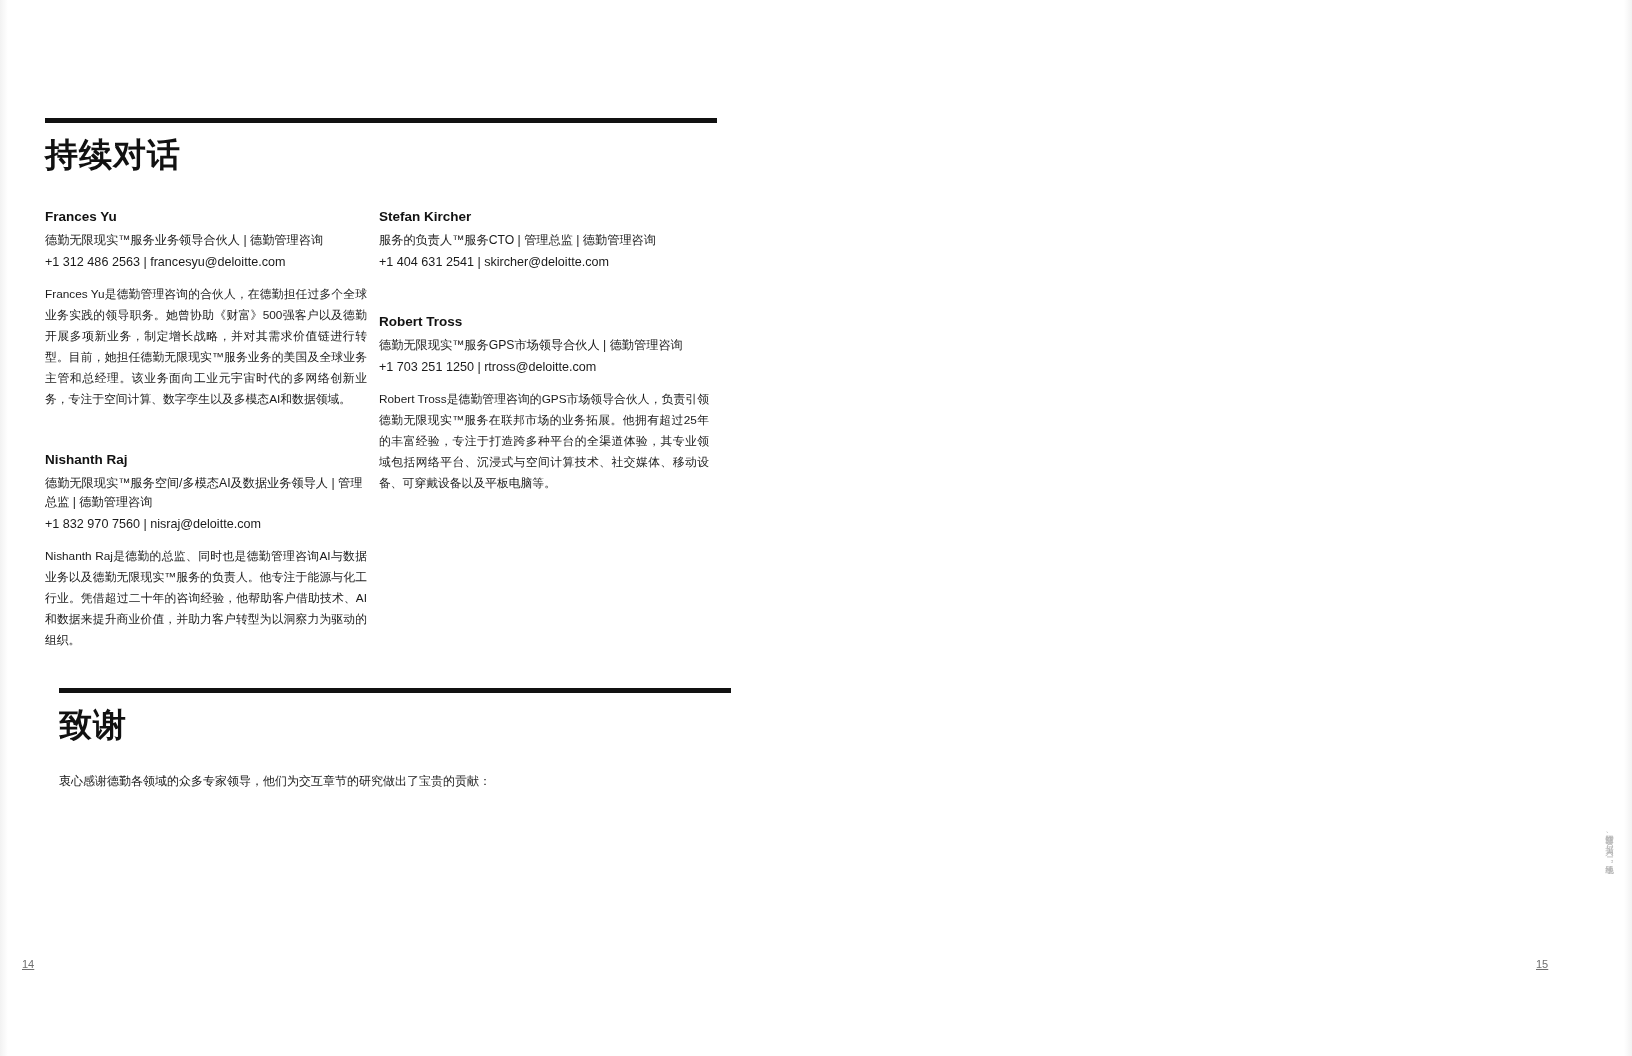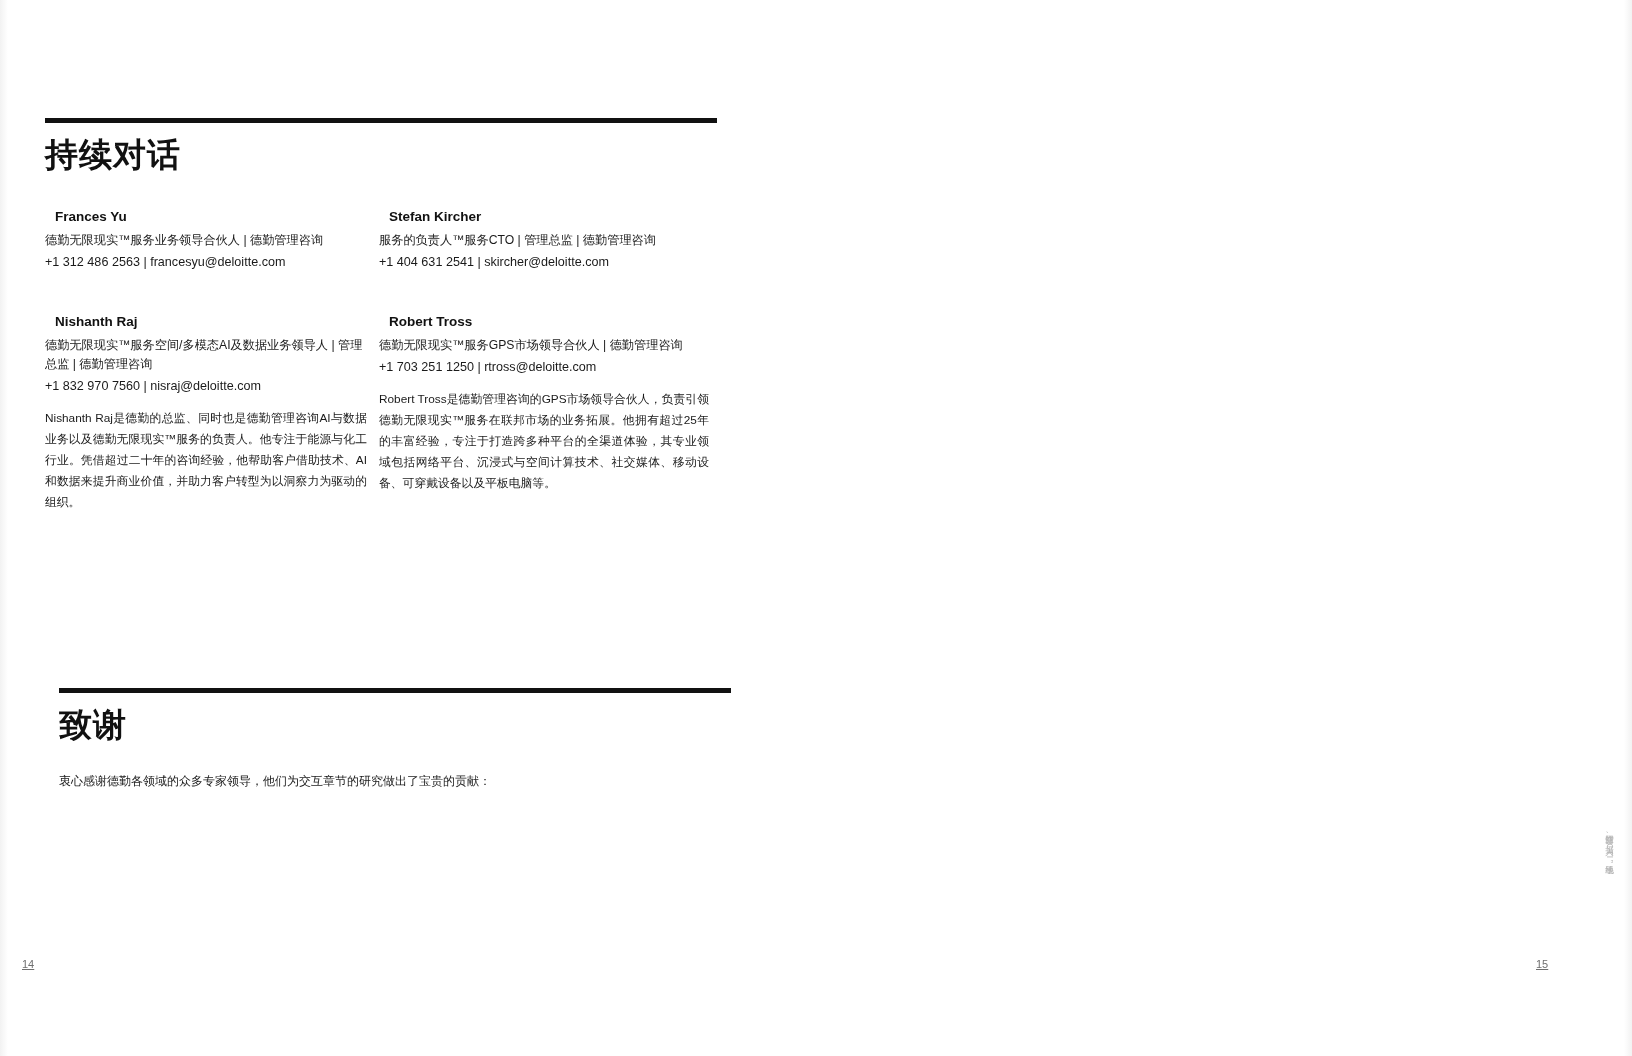--- a/index.html
+++ b/index.html
@@ -54,21 +54,21 @@
   .col {
     width: 334px;
   }
   .col.left { padding-right: 12px; width: 322px; }
   .col.right { width: 330px; }
 
   .person { margin-bottom: 34px; }
   .person .name {
     font-size: 13.5px;
     font-weight: bold;
-    margin: 0 0 7px 10px;
+    margin: 0 0 7px 0;
   }
   .person .title {
     font-size: 12.2px;
     line-height: 1.55;
     color: #1a1a1a;
     margin: 0 0 3px 0;
   }
   .person .contact {
     font-size: 12.6px;
     line-height: 1.5;
@@ -154,20 +154,21 @@
     <div class="rule"></div>
     <h1 class="h1">持续对话</h1>
 
     <div class="cols">
       <div class="col left">
 
         <div class="person">
           <div class="name">Frances Yu</div>
           <div class="title">德勤无限现实™服务业务领导合伙人 | 德勤管理咨询</div>
           <div class="contact">+1 312 486 2563 | francesyu@deloitte.com</div>
+          <p class="bio">Frances Yu是德勤管理咨询的合伙人，在德勤担任过多个全球业务实践的领导职务。她曾协助《财富》500强客户以及德勤开展多项新业务，制定增长战略，并对其需求价值链进行转型。目前，她担任德勤无限现实™服务业务的美国及全球业务主管和总经理。该业务面向工业元宇宙时代的多网络创新业务，专注于空间计算、数字孪生以及多模态AI和数据领域。</p>
         </div>
 
         <div class="spacer-a"></div>
 
         <div class="person">
           <div class="name">Nishanth Raj</div>
           <div class="title">德勤无限现实™服务空间/多模态AI及数据业务领导人 | 管理总监 | 德勤管理咨询</div>
           <div class="contact">+1 832 970 7560 | nisraj@deloitte.com</div>
           <p class="bio">Nishanth Raj是德勤的总监、同时也是德勤管理咨询AI与数据业务以及德勤无限现实™服务的负责人。他专注于能源与化工行业。凭借超过二十年的咨询经验，他帮助客户借助技术、AI和数据来提升商业价值，并助力客户转型为以洞察力为驱动的组织。</p>
         </div>

